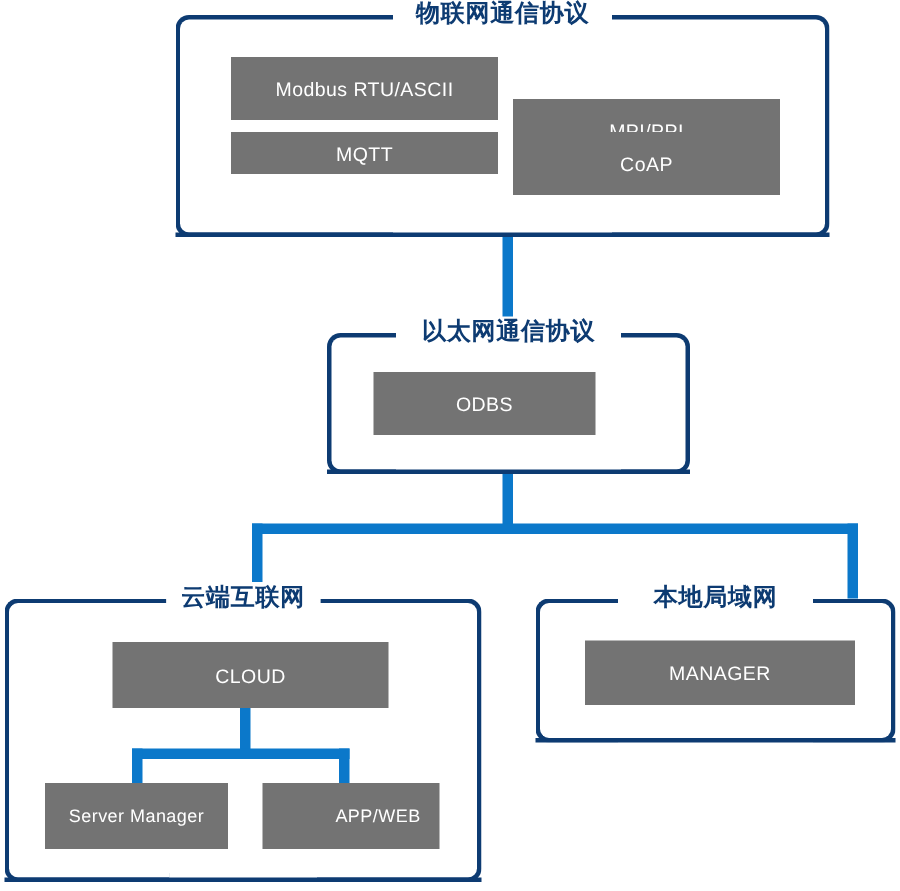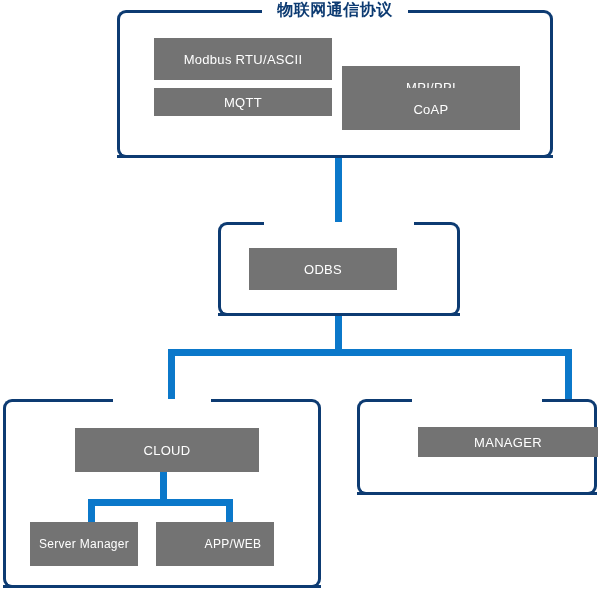--- a/index.html
+++ b/index.html
@@ -110,45 +110,48 @@
 <div class="node" style="left:154px; top:88px; width:178px; height:28px;">MQTT</div>
 
 <div class="node" style="left:342px; top:88px; width:178px; height:42px;">CoAP</div>
 
 <div class="conn vert" style="left:335px; top:158px; height:64px;"></div>
 
 <div class="frame" id="frame-ethernet" style="left:218px; top:222px; width:242px; height:94px;">
   <div class="edge edge-left" style="width:46px;"></div>
   <div class="edge edge-right" style="width:46px;"></div>
   <div class="edge edge-bottom"></div>
+  <div class="frame-title">以太网通信协议</div>
 </div>
 
 <div class="node" style="left:249px; top:248px; width:148px; height:42px;">ODBS</div>
 
 <div class="conn vert" style="left:335px; top:316px; height:40px;"></div>
 <div class="conn horz" style="left:168px; top:349px; width:404px;"></div>
 <div class="conn vert" style="left:168px; top:349px; height:50px;"></div>
 <div class="conn vert" style="left:565px; top:349px; height:50px;"></div>
 
 <div class="frame" id="frame-cloud" style="left:3px; top:399px; width:318px; height:189px;">
   <div class="edge edge-left" style="width:110px;"></div>
   <div class="edge edge-right" style="width:110px;"></div>
   <div class="edge edge-bottom"></div>
+  <div class="frame-title">云端互联网</div>
 </div>
 
 <div class="node" style="left:75px; top:428px; width:184px; height:44px;">CLOUD</div>
 
 <div class="conn vert" style="left:160px; top:472px; height:34px;"></div>
 <div class="conn horz" style="left:88px; top:499px; width:145px;"></div>
 <div class="conn vert" style="left:88px; top:499px; height:25px;"></div>
 <div class="conn vert" style="left:226px; top:499px; height:25px;"></div>
 
-<div class="node small-label" style="left:30px; top:522px; width:108px; height:44px;">Server Manager</div>
+<div class="node small-label" style="left:30px; top:522px; width:122px; height:44px;">Server Manager</div>
 
-<div class="node small-label" style="left:156px; top:522px; width:118px; height:44px;padding-left:36px;">APP/WEB</div>
+<div class="node small-label" style="left:175px; top:522px; width:118px; height:44px;padding-left:36px;">APP/WEB</div>
 
 <div class="frame" id="frame-lan" style="left:357px; top:399px; width:240px; height:96px;">
   <div class="edge edge-left" style="width:55px;"></div>
   <div class="edge edge-right" style="width:55px;"></div>
   <div class="edge edge-bottom"></div>
+  <div class="frame-title">本地局域网</div>
 </div>
 
-<div class="node" style="left:390px; top:427px; width:180px; height:30px;margin-left:28px;">MANAGER</div>
+<div class="node" style="left:390px; top:427px; width:180px; height:43px;">MANAGER</div>
 
 </body></html>

